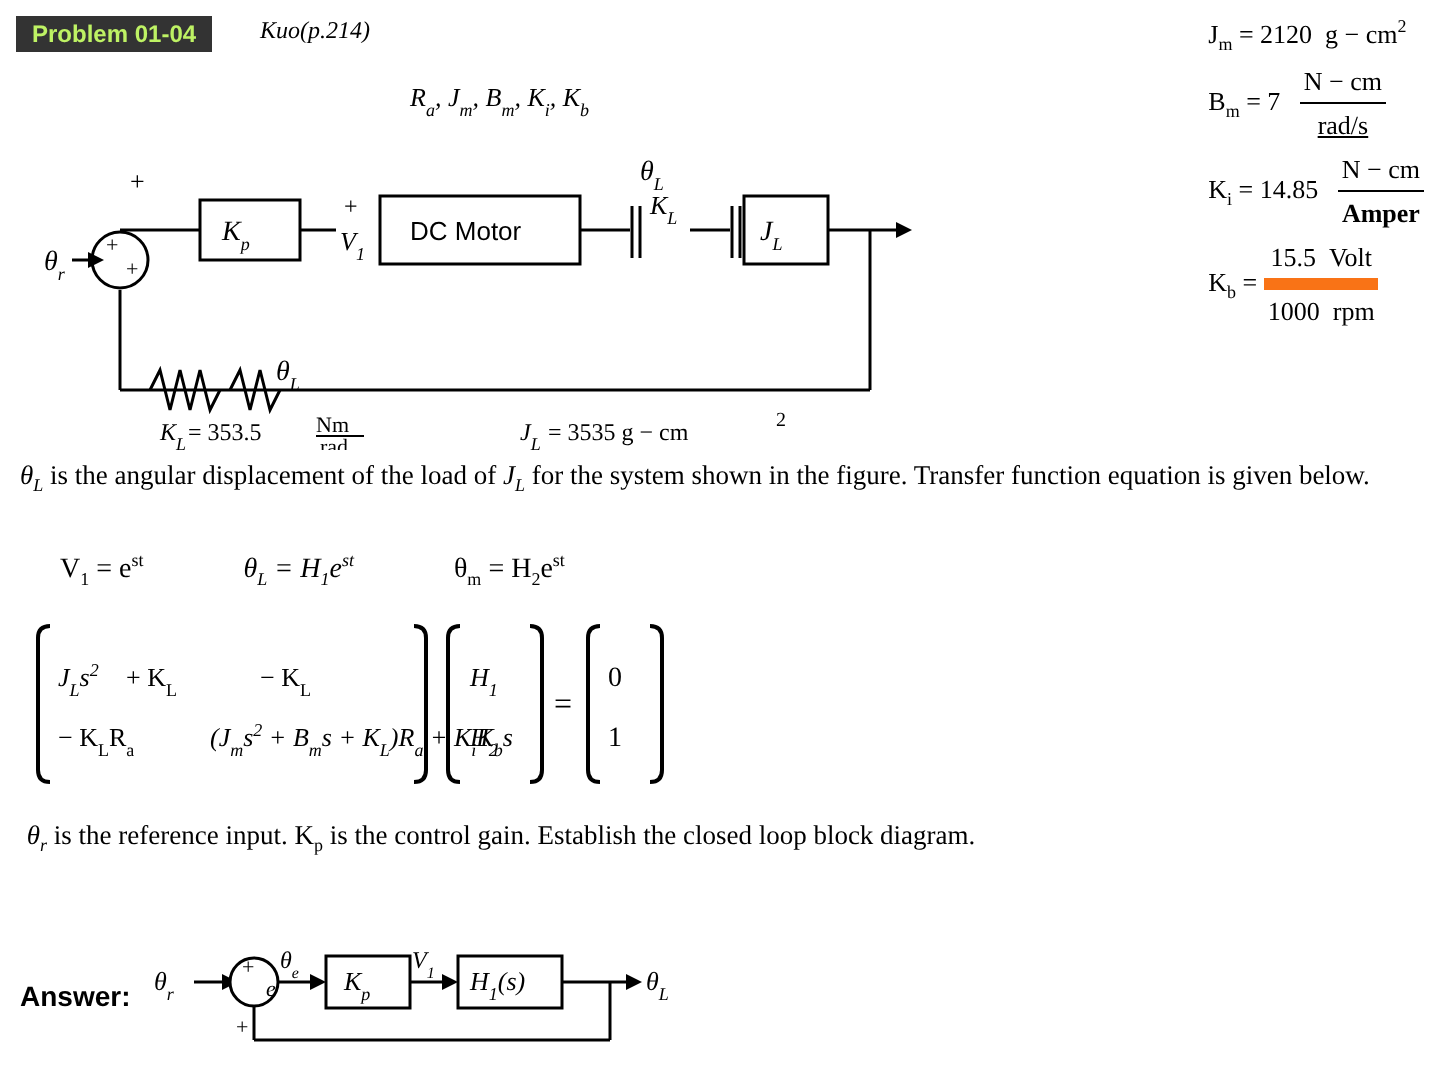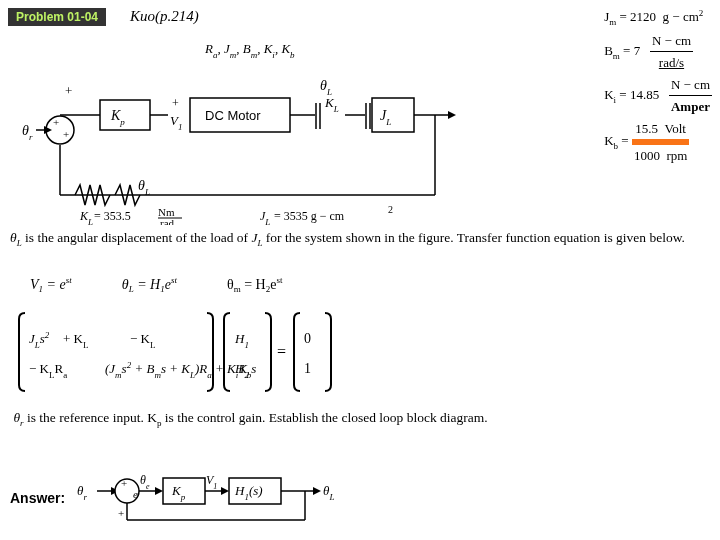--- a/index.html
+++ b/index.html
@@ -27,21 +27,21 @@
     }
 
     sup { font-size: 9px; }
     sub { font-size: 9px; }
   </style>
 </head>
 <body>
 
 <div class="problem-label">Problem 01-04</div>
 
-<div style="position:absolute;top:8px;left:130px;font-size:15px;">
+<div style="position:absolute;top:8px;left:130px;font-size:12px;">
   <span style="font-style:italic;">Kuo</span><span style="font-style:italic;">(p.214)</span>
 </div>
 
 <div style="position:absolute;top:6px;right:8px;font-size:13px;line-height:1.65;text-align:left;">
   <div>J<sub>m</sub> = 2120 &nbsp;g − cm<sup>2</sup></div>
   <div>
     B<sub>m</sub> = 7 &nbsp;
     <span style="display:inline-block;vertical-align:middle;text-align:center;">
       <span style="display:block;border-bottom:1px solid #000;padding: 0 2px;">N − cm</span>
       <span style="display:block;padding: 0 2px; text-decoration: underline;">rad/s</span>
@@ -135,21 +135,21 @@
   <text x="368" y="178" font-size="10" font-family="Times New Roman">2</text>
 </svg>
 </div>
 
 <div style="position:absolute;top:228px;left:10px;right:8px;font-size:13.5px;line-height:1.55;">
   <span style="font-style:italic;">θ<sub>L</sub></span> is the angular displacement of the load of <span style="font-style:italic;">J<sub>L</sub></span> for the system shown in 
   <span>the</span> figure. Transfer function equation is given below.
 </div>
 
 <div style="position:absolute;top:275px;left:30px;font-size:14px;display:flex;gap:30px;align-items:center;">
-  <span style="font-style:italic;text-align:right;">V<sub>1</sub> = e<sup>st</sup></span>
+  <span style="text-align:right;">V<sub>1</sub> = e<sup>st</sup></span>
   <span style="margin-left:20px;font-style:italic;">θ<sub>L</sub> = H<sub>1</sub>e<sup>st</sup></span>
   <span style="margin-left:20px;">θ<sub>m</sub> = H<sub>2</sub>e<sup>st</sup></span>
 </div>
 
 <div style="position:absolute;top:305px;left:15px;width:520px;height:100px;text-decoration:underline;">
 <svg viewBox="0 0 520 95" xmlns="http://www.w3.org/2000/svg" style="width:520px;height:95px;">
 
   <path d="M10,8 Q4,8 4,14 L4,80 Q4,86 10,86" fill="none" stroke="black" stroke-width="2"></path>
 
   <path d="M192,8 Q198,8 198,14 L198,80 Q198,86 192,86" fill="none" stroke="black" stroke-width="2"></path>

